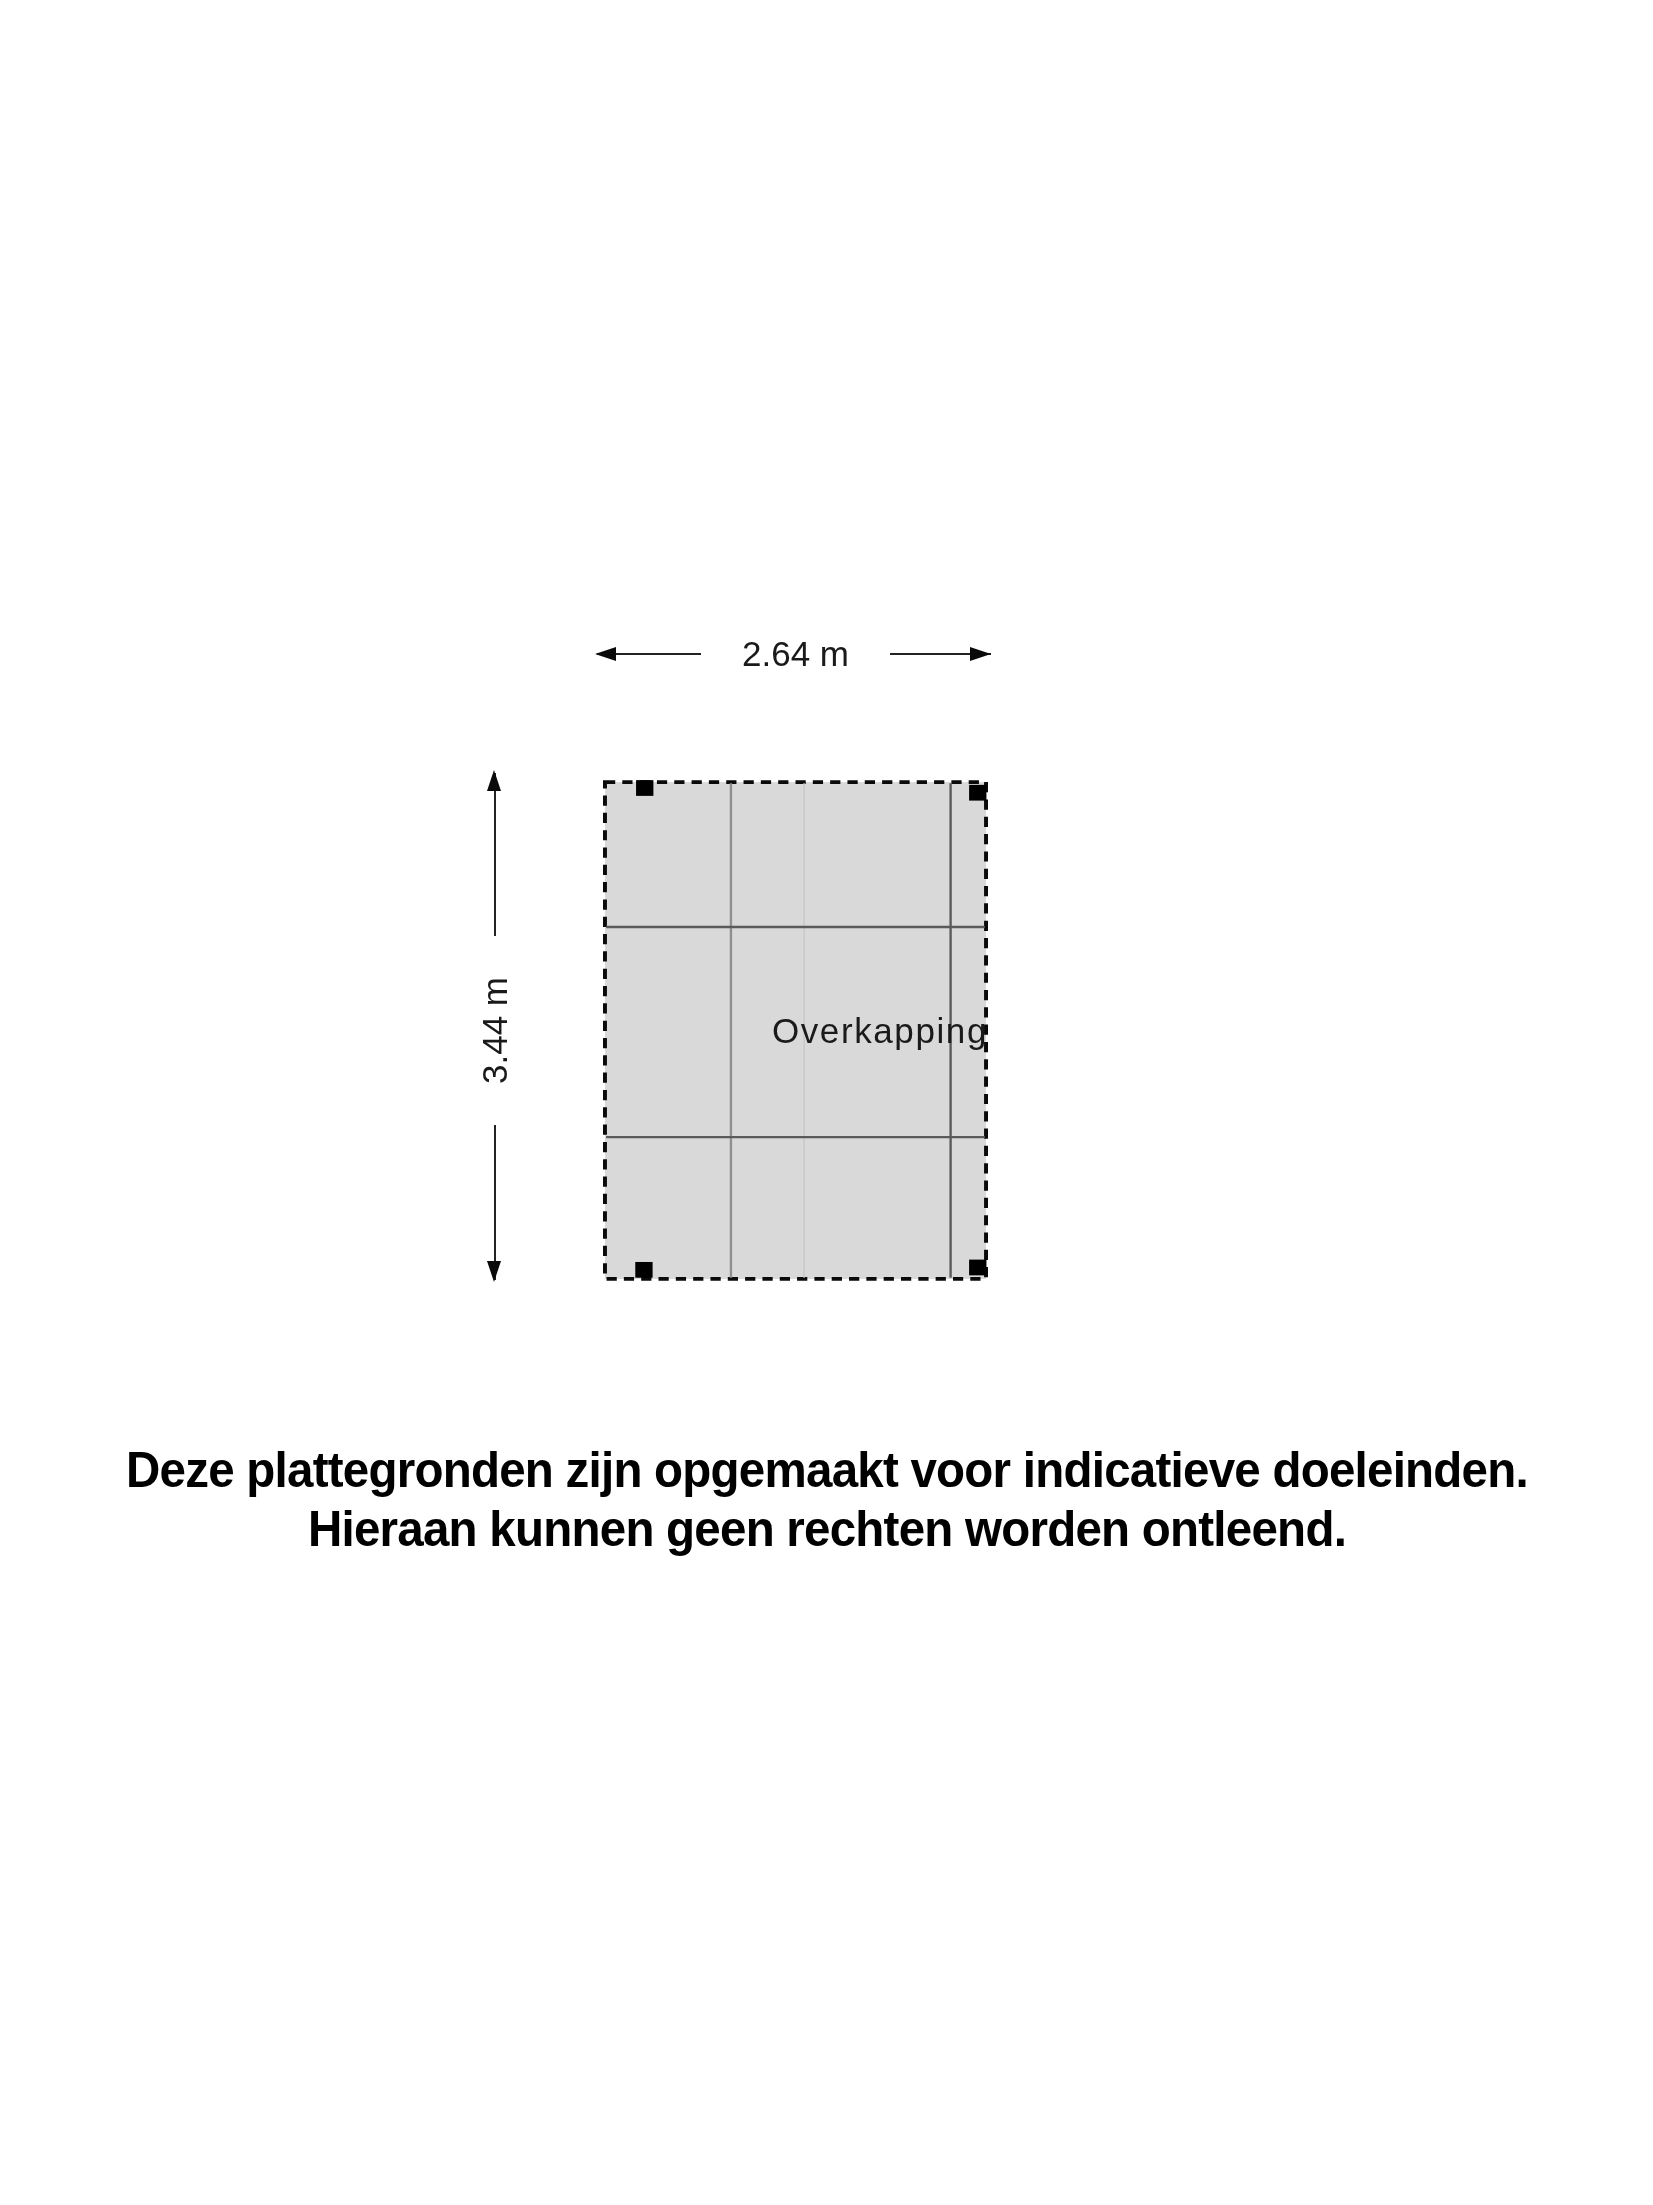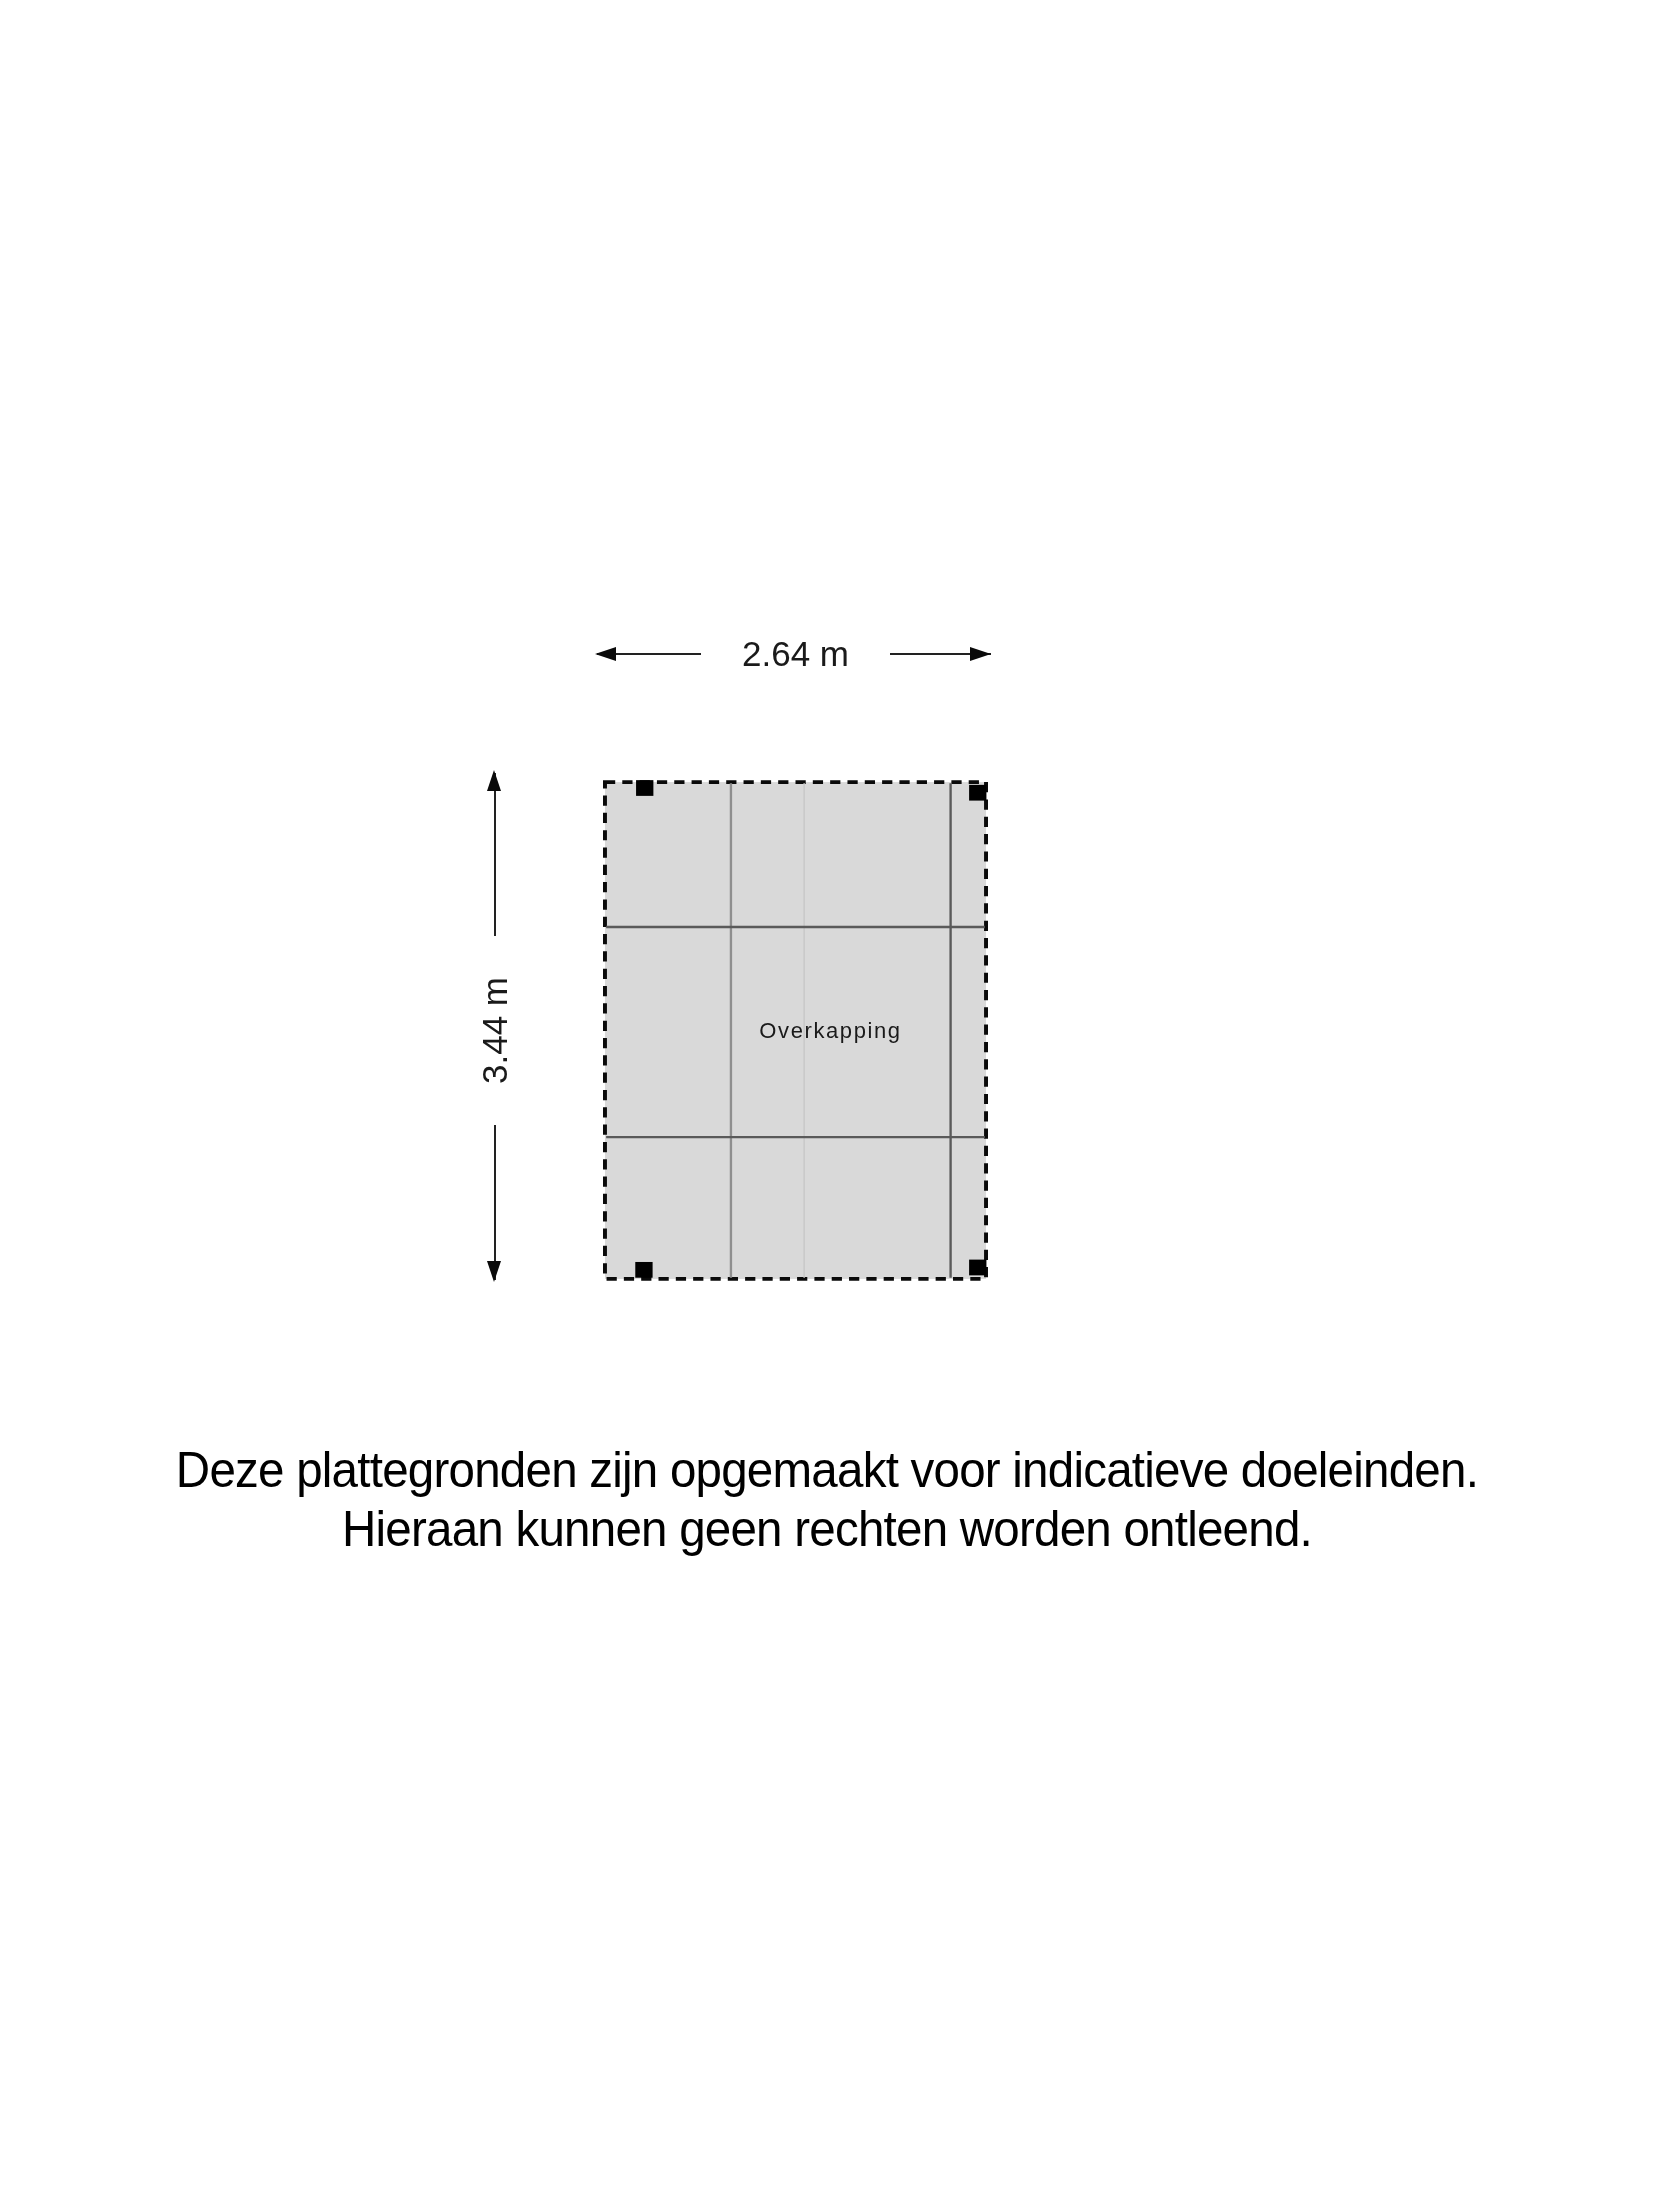--- a/index.html
+++ b/index.html
@@ -82,33 +82,33 @@
     stroke: var(--ink);
     stroke-width: 5;
     stroke-dasharray: 13 9;
   }
   .grid-dark   { stroke: var(--grid-dark);   stroke-width: 3; }
   .grid-medium { stroke: var(--grid-medium); stroke-width: 3; }
   .grid-light  { stroke: var(--grid-light);  stroke-width: 2; }
   .post { fill: var(--post); }
 
   .room-label {
-    left: 638px; top: 1013px; width: 385px; height: 35px;
-    text-align: center;
-    font-size: 22px;
+    left: 603px; top: 1013px; width: 385px; height: 35px;
+    text-align: right;
+    font-size: 35px;
     line-height: 35px;
     letter-spacing: 1.6px;
     color: var(--text);
   }
 
   
   .disclaimer {
     left: 0; top: 1441px; width: 1654px;
     text-align: center;
-    font-weight: normal;
+    font-weight: bold;
     font-size: 50px;
     line-height: 59px;
     letter-spacing: -0.8px;
     color: #000000;
   }
   .disclaimer-line {
     white-space: nowrap;
     transform: scaleX(0.95);
     transform-origin: center center;
   }

